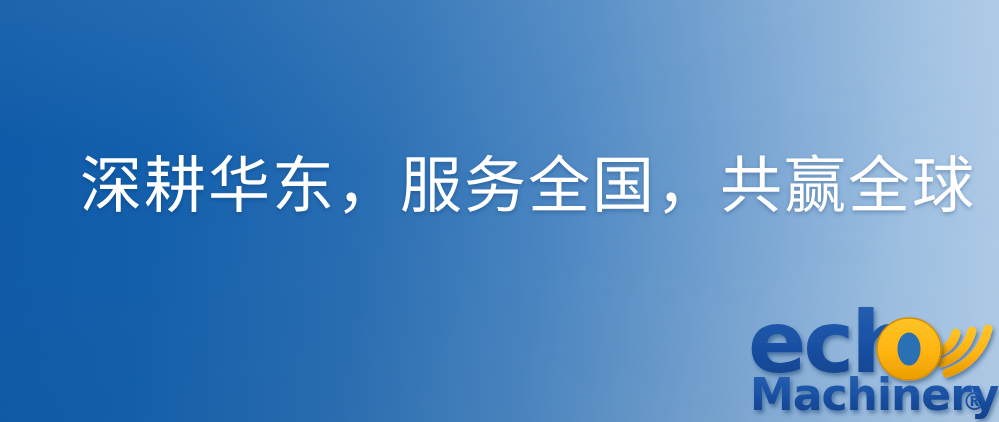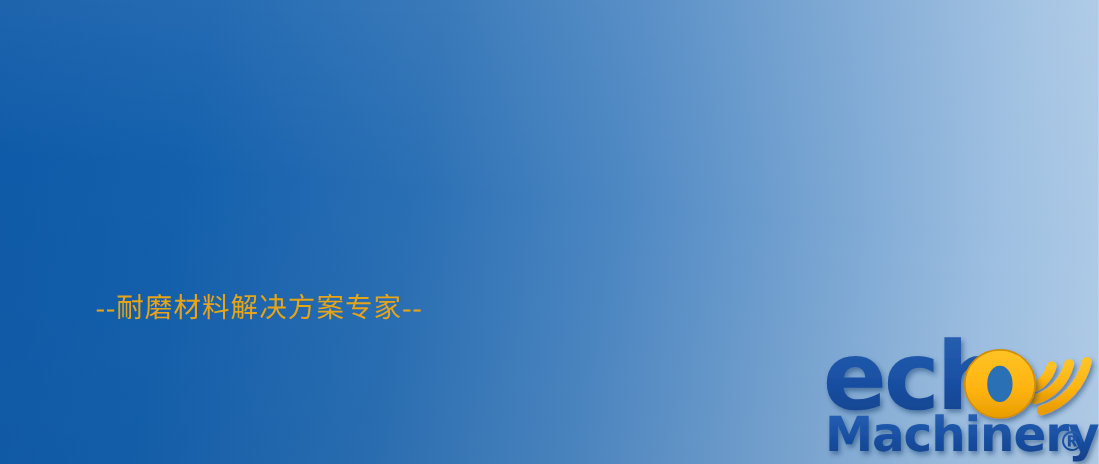--- a/index.html
+++ b/index.html
@@ -80,22 +80,22 @@
   .logo-wordmark-text {
     font-family: "DejaVu Sans", "Liberation Sans", sans-serif;
     font-weight: bold;
   }
 </style>
 </head>
 <body>
 
 <div class="banner">
 
+  <div class="headline">深耕华东，服务全国，共赢全球</div>
 
-  <div class="subtitle">--耐磨材料解决方案专家--</div>
 
   <div class="logo">
     <svg viewBox="0 0 251 126" xmlns="http://www.w3.org/2000/svg" aria-hidden="true">
       <defs>
         <linearGradient id="blueGrad" x1="0" y1="0" x2="0" y2="1">
           <stop offset="0%" stop-color="#2a63b4"></stop>
           <stop offset="50%" stop-color="#1a51a4"></stop>
           <stop offset="100%" stop-color="#123f88"></stop>
         </linearGradient>
         <linearGradient id="goldGrad" x1="0" y1="0" x2="0" y2="1">

